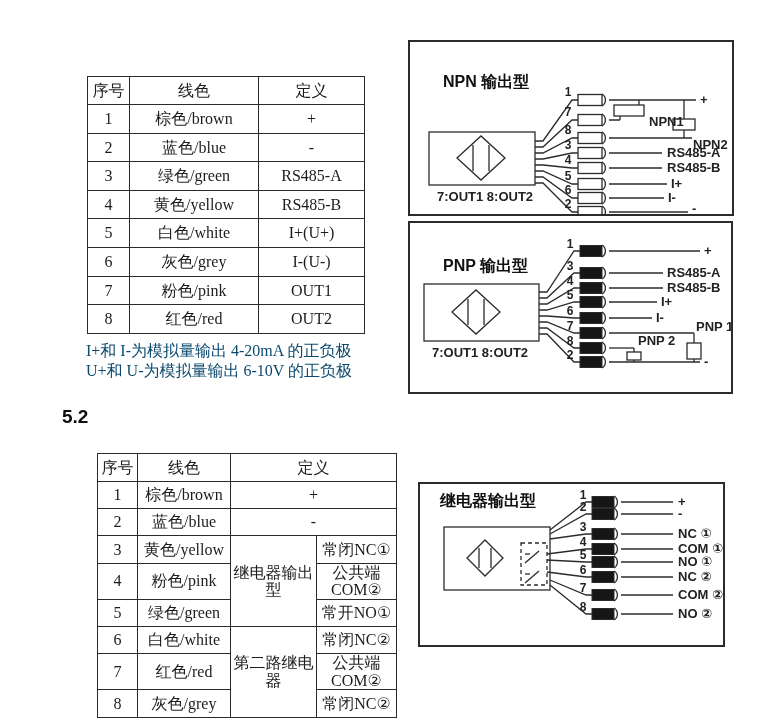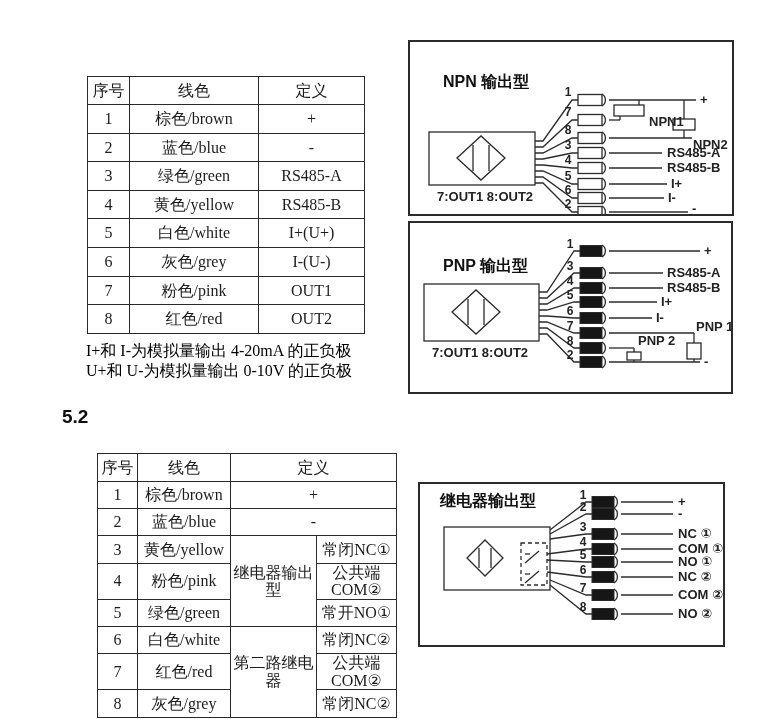--- a/index.html
+++ b/index.html
@@ -1,34 +1,34 @@
 <!DOCTYPE html>
 <html><head>
 <meta charset="utf-8">
 <style>
   html,body{margin:0;padding:0;background:#fff;}
   .page{position:relative;width:781px;height:719px;background:#ffffff;overflow:hidden;
-        font-family:"Liberation Serif","DejaVu Serif",serif;}
+        font-family:"Liberation Serif","DejaVu Serif",serif;border-radius:30px;}
 
   
   table{border-collapse:collapse;table-layout:fixed;}
   .wiretable td,.wiretable th{
       border:1.5px solid #2a2a2a;text-align:center;vertical-align:middle;
       padding:0;font-weight:400;color:#1c1c1c;
       font-family:"Liberation Serif","DejaVu Serif","DejaVu Sans",serif;
       font-size:16px;line-height:1.1;}
   .t1{position:absolute;left:87px;top:76px;width:277px;}
   .t1 tr{height:28.6px;}
   .t1 tr.hdr{height:28px;}
   .t2{position:absolute;left:97px;top:453px;width:299px;}
   .t2 tr{height:27.2px;}
   .t2 tr.hdr{height:28px;}
 
   
-  .notes{position:absolute;left:86px;top:341px;color:#000000;
+  .notes{position:absolute;left:86px;top:341px;color:#0c4a6e;
          font-size:16px;line-height:20px;white-space:nowrap;
          font-family:"Liberation Serif","DejaVu Serif",serif;}
 
   
   .heading{position:absolute;left:62px;top:406px;display:flex;gap:22px;
            font-family:"Liberation Sans","DejaVu Sans",sans-serif;
            font-weight:700;font-size:19px;color:#0d0d0d;}
 
   
   .dbox{position:absolute;border:2px solid #2b2b2b;background:#fff;box-sizing:border-box;}
@@ -102,21 +102,21 @@
     <tr>
       <td>8</td>
       <td>红色/red</td>
       <td>OUT2</td>
     </tr>
   </tbody>
     </table>
 
   <div class="notes">
     <div>I+和 I-为模拟量输出 4-20mA 的正负极</div>
-    <div>U+和 U-为模拟量输出 0-10V 的正负极</div>
+    <div>U+和 U-为模拟量输出 6-10V 的正负极</div>
   </div>
 
   <div class="heading">
     <span>5.2</span>
   </div>
 
   <table class="wiretable t2">
     <colgroup>
         <col style="width:40px">
         <col style="width:93px">

